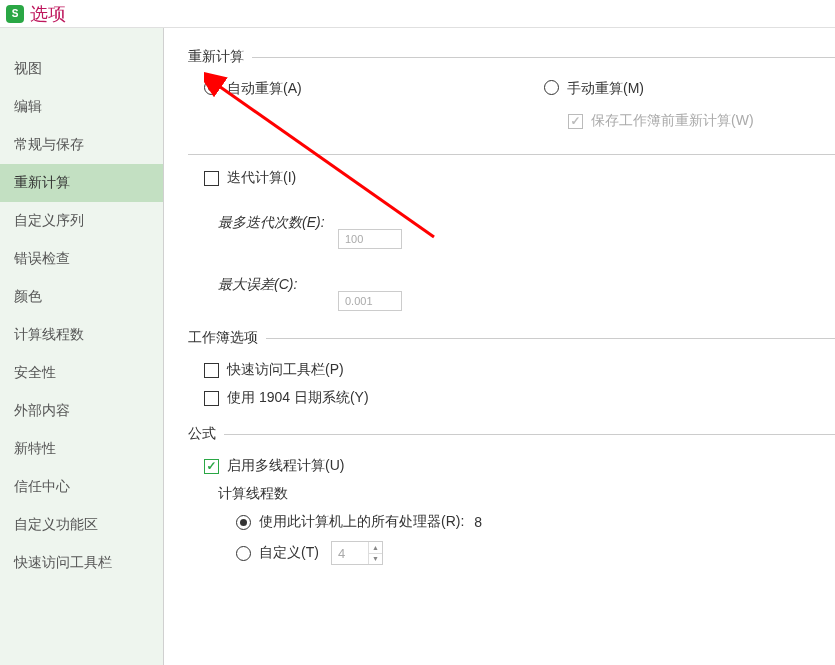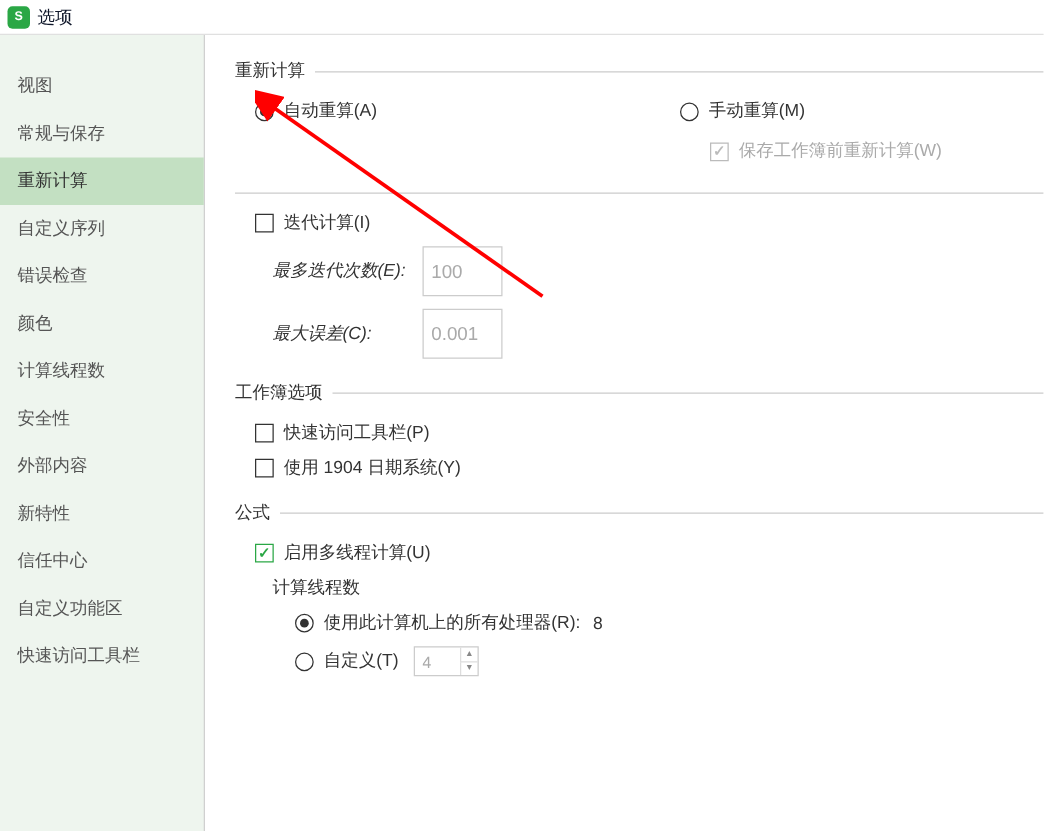--- a/index.html
+++ b/index.html
@@ -27,21 +27,21 @@
       background: #2aa745;
       border-radius: 4px;
       display: flex;
       align-items: center;
       justify-content: center;
       color: #fff;
       font-size: 10px;
       font-weight: bold;
       margin-right: 6px;
     }
-    .titlebar-title { color: #0f172a; font-size: 14px; }
+    .titlebar-title { color: #be185d; font-size: 18px; }
     .main {
       display: flex;
       height: calc(100% - 28px);
     }
     .sidebar {
       width: 164px;
       background: #eef5ee;
       border-right: 1px solid #d0d0d0;
       padding-top: 22px;
     }
@@ -76,21 +76,21 @@
       flex: 1;
       height: 1px;
       background: #ccc;
       margin-left: 8px;
     }
     .recalc-row {
       display: flex;
       align-items: flex-start;
       padding-left: 16px;
     }
-    .radio-group { display: flex; align-items: center; }
+    .radio-group { display: flex; }
     .radio {
       width: 15px; height: 15px;
       border: 1.5px solid #333;
       border-radius: 50%;
       display: inline-flex;
       align-items: center;
       justify-content: center;
       margin-right: 8px;
       flex-shrink: 0;
     }
@@ -124,24 +124,25 @@
     .indent-1 { padding-left: 16px; }
     .indent-2 { padding-left: 30px; }
     .indent-3 { padding-left: 48px; }
     .row {
       display: flex;
       align-items: center;
       margin-bottom: 10px;
     }
     .text-input {
       width: 64px;
-      height: 40px;
+      height: 20px;
       border: 1px solid #999;
       padding: 0 6px;
-      font-size: 15px;
+      font-size: 11px;
+      margin-top: 32px;
     }
     .text-input.disabled {
       border-color: #ccc;
       color: #aaa;
       background: #fff;
     }
     .field-label {
       min-width: 120px;
       color: #333;
       font-style: italic;
@@ -200,20 +201,21 @@
 <body>
 
 <div class="titlebar">
   <div class="app-logo">S</div>
   <span class="titlebar-title">选项</span>
 </div>
 
 <div class="main">
   <div class="sidebar" id="sidebar">
       <div class="sidebar-item">视图</div>
+      <div class="sidebar-item">编辑</div>
       <div class="sidebar-item">常规与保存</div>
       <div class="sidebar-item selected">重新计算</div>
       <div class="sidebar-item">自定义序列</div>
       <div class="sidebar-item">错误检查</div>
       <div class="sidebar-item">颜色</div>
       <div class="sidebar-item">计算线程数</div>
       <div class="sidebar-item">安全性</div>
       <div class="sidebar-item">外部内容</div>
       <div class="sidebar-item">新特性</div>
       <div class="sidebar-item">信任中心</div>

